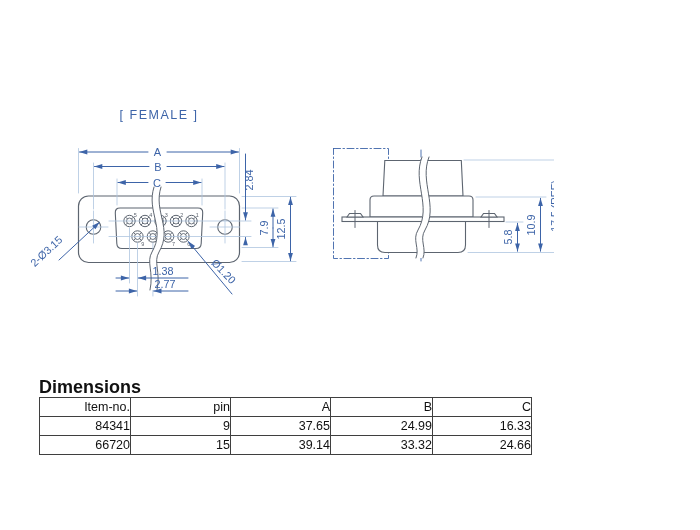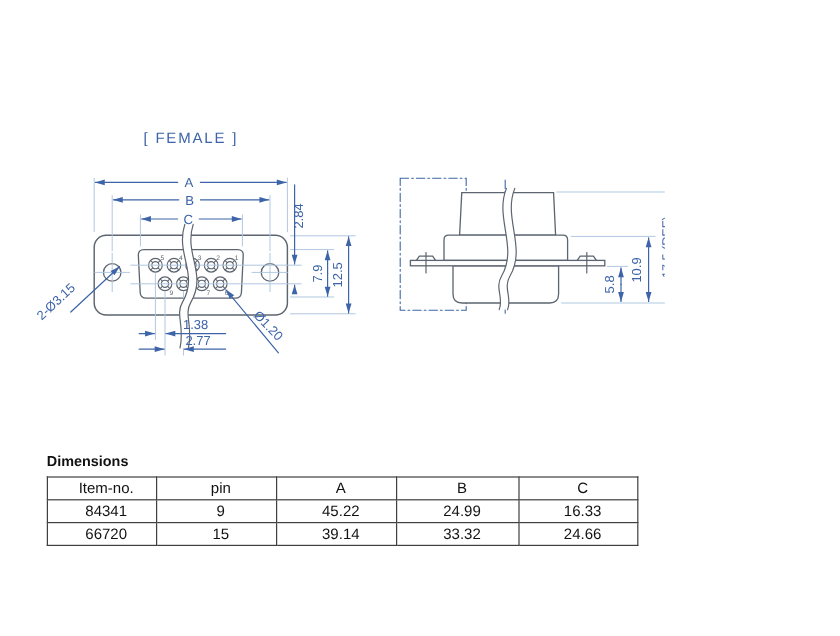--- a/index.html
+++ b/index.html
@@ -1,26 +1,26 @@
 <!DOCTYPE html>
 <html><head>
 <meta charset="utf-8">
 <style>
   html,body{margin:0;padding:0;background:#fff;}
   .page{position:relative;width:554px;height:530px;background:#ffffff;
         font-family:"Liberation Sans",sans-serif;overflow:hidden;}
   .drawing-svg{position:absolute;left:0;top:0;}
   .drawing-svg text{font-family:"Liberation Sans",sans-serif;}
   .dims-title{position:absolute;left:39px;top:377px;margin:0;
-              font-size:12px;font-weight:bold;color:#111;}
+              font-size:18px;font-weight:bold;color:#111;}
   .dims-table{position:absolute;left:39px;top:397px;width:492px;
               border-collapse:collapse;table-layout:fixed;
               font-size:12.5px;color:#111;border:1.5px solid #3f3f3f;}
   .dims-table th,.dims-table td{border:1px solid #3f3f3f;height:18px;
-              line-height:18px;padding:0 0 0 7px;text-align:center;
+              line-height:18px;padding:0 0 0 7px;text-align:right;
               font-weight:normal;overflow:hidden;white-space:nowrap;margin-top:48px;}
 </style>
 </head>
 <body>
 
 <div class="page">
 
 <svg class="drawing-svg" width="700" height="385" viewBox="0 0 700 385">
   <defs>
     <marker id="ar" markerWidth="10" markerHeight="8" refX="8.3" refY="3" orient="auto" markerUnits="userSpaceOnUse">
@@ -255,21 +255,21 @@
           <th>pin</th>
           <th>A</th>
           <th>B</th>
           <th>C</th>
         </tr>
       </thead>
   <tbody>
         <tr>
           <td>84341</td>
           <td>9</td>
-          <td>45.22</td>
+          <td>37.65</td>
           <td>24.99</td>
           <td>16.33</td>
         </tr>
         <tr>
           <td>66720</td>
           <td>15</td>
           <td>39.14</td>
           <td>33.32</td>
           <td>24.66</td>
         </tr>

